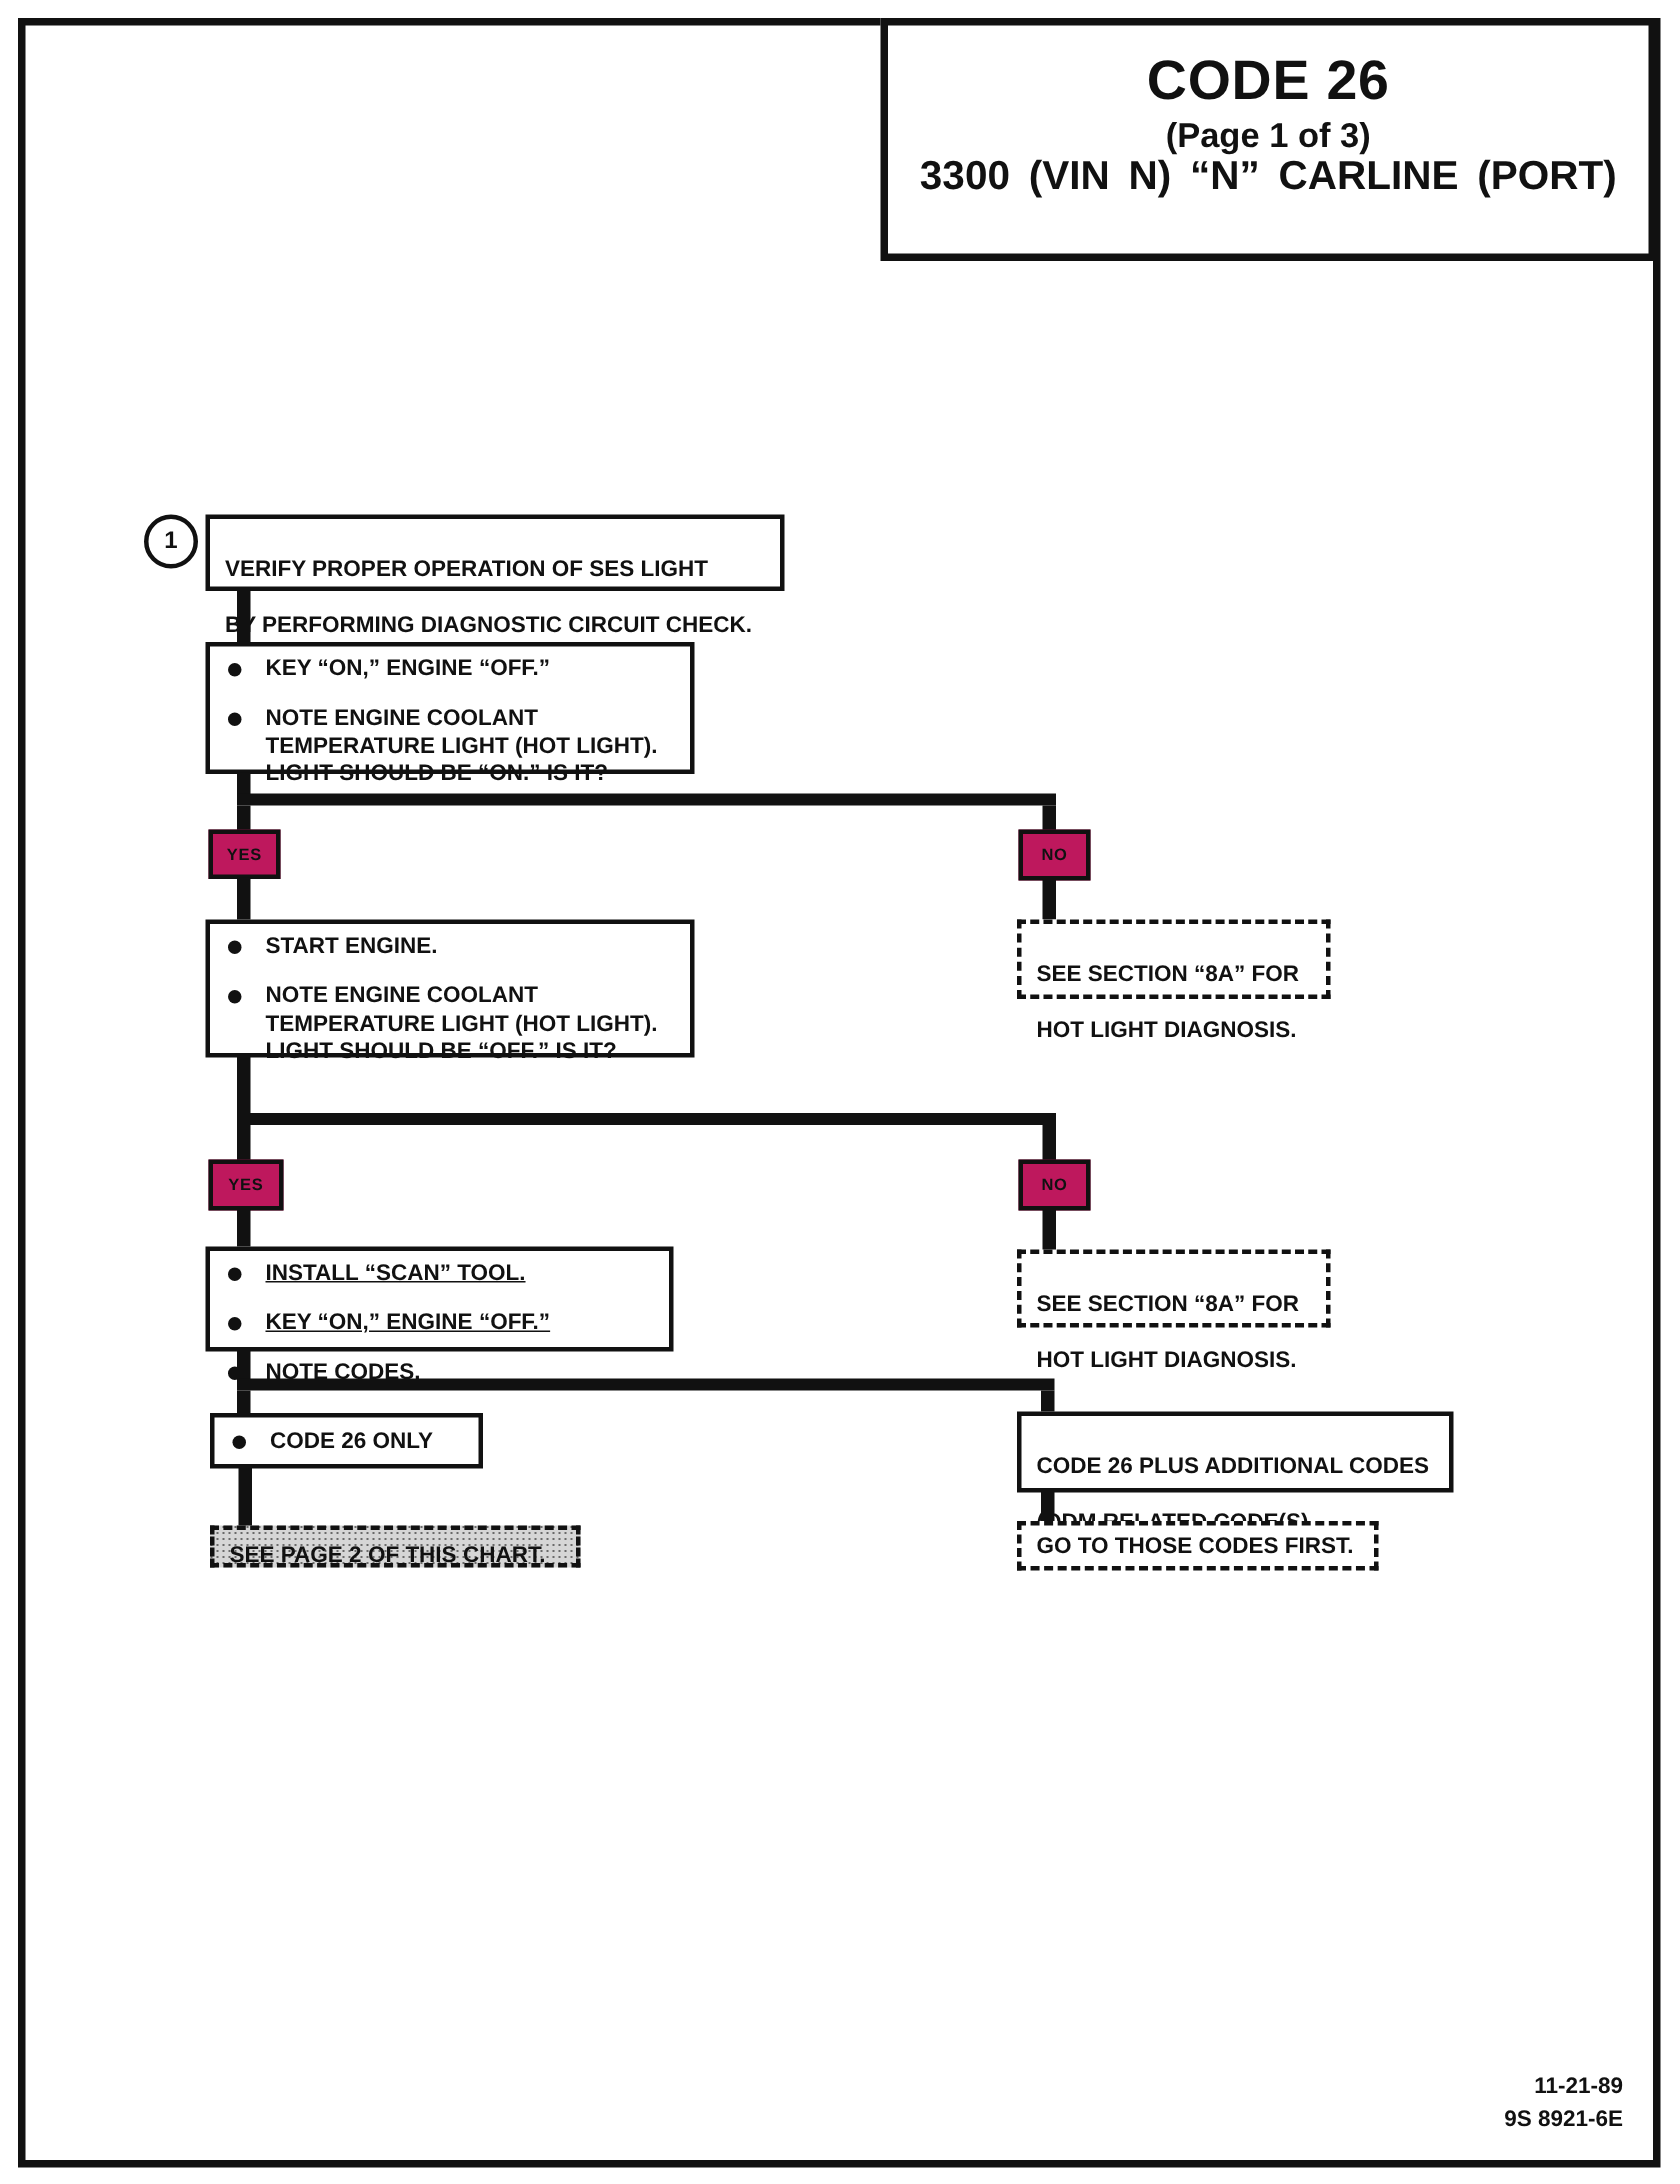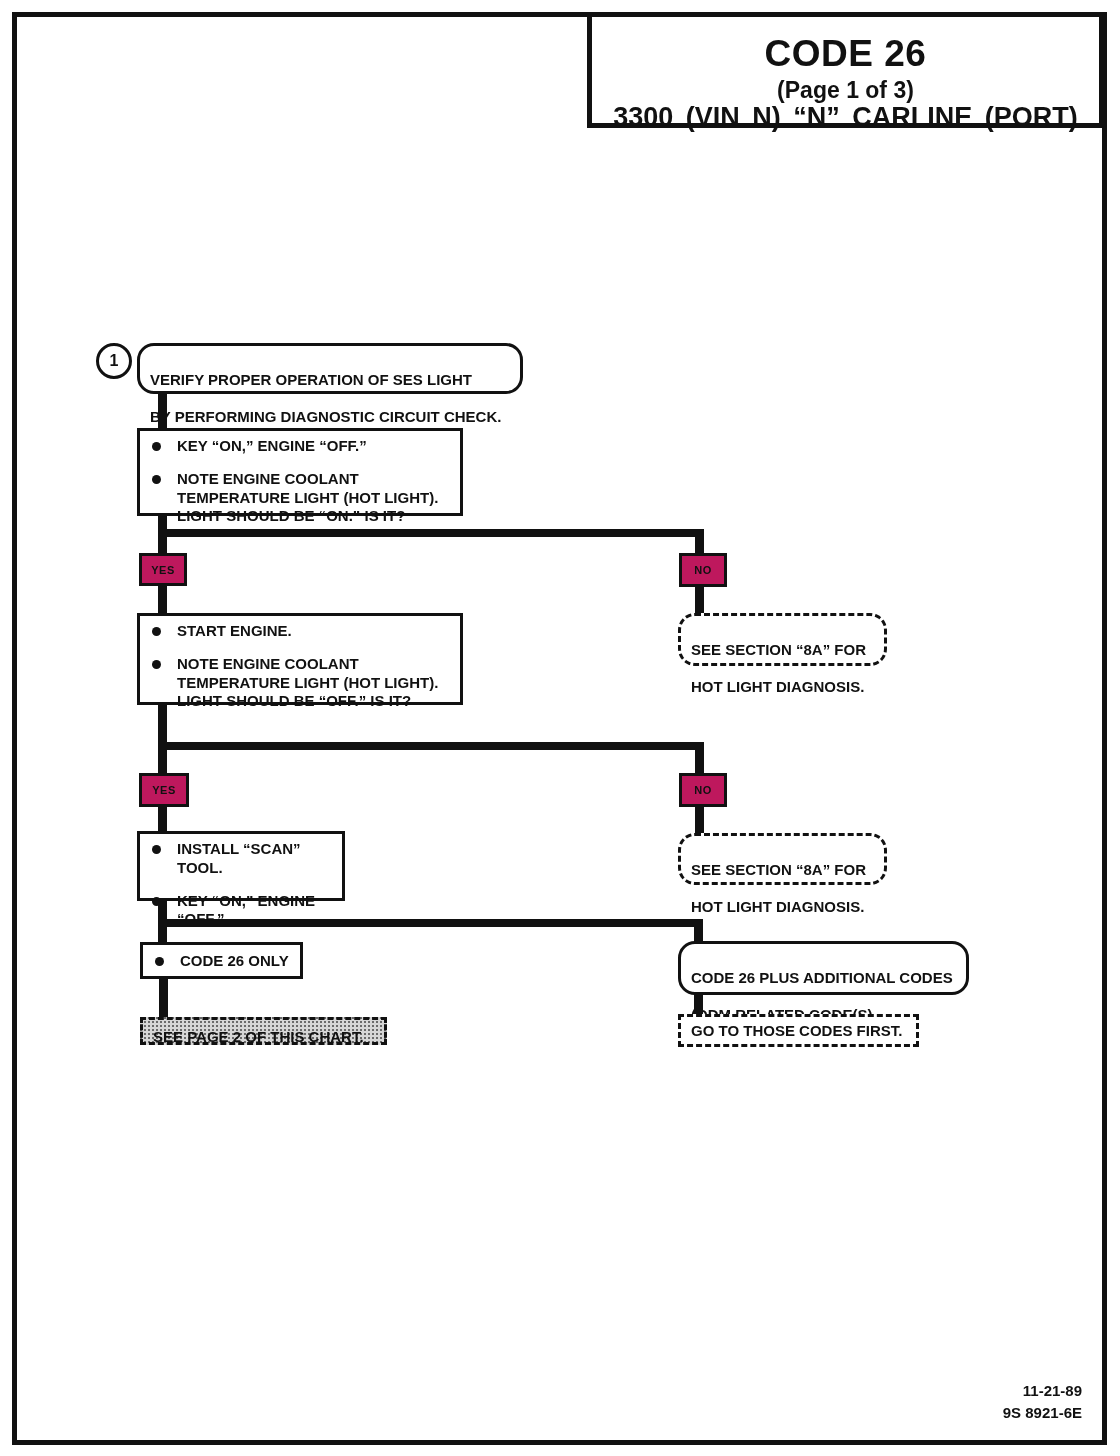--- a/index.html
+++ b/index.html
@@ -6,21 +6,21 @@
   .page{
     position:relative;width:1120px;height:1456px;background:#ffffff;
     font-family:"Liberation Sans",sans-serif;font-weight:bold;color:#111;
     overflow:hidden;
   }
   .border-frame{
     position:absolute;left:12px;top:12px;width:1095px;height:1433px;
     border:5px solid #111;box-sizing:border-box;
   }
   .title-block{
-    position:absolute;left:587px;top:12px;width:517px;height:116px;
+    position:absolute;left:587px;top:12px;width:517px;height:162px;
     border:5px solid #111;box-sizing:border-box;background:#fff;
     text-align:center;padding-top:18px;
   }
   .title-code{font-size:37px;line-height:1.05;letter-spacing:0.5px;}
   .title-page{font-size:23px;line-height:1.1;margin-top:4px;}
   .title-circuit{font-size:27px;line-height:1.1;}
   .title-carline{font-size:27px;line-height:1.1;word-spacing:5px;}
 
   .fc-box{
     position:absolute;box-sizing:border-box;border:3px solid #111;background:#fff;
@@ -43,21 +43,21 @@
     display:flex;align-items:center;justify-content:center;font-size:16px;
   }
   .line{position:absolute;background:#111;}
   .bi{display:flex;align-items:flex-start;}
   .bi + .bi{margin-top:14px;}
   .dot{
     flex:0 0 auto;width:9px;height:9px;border-radius:50%;background:#111;
     margin:5px 16px 0 2px;
   }
   .bt{white-space:pre-line;}
-  .two-line{white-space:pre-line;border-radius:17px;}
+  .two-line{white-space:pre-line;}
   .footer-note{position:absolute;left:127px;top:1401px;font-size:15.5px;}
   .footer-date{position:absolute;right:38px;top:1382px;font-size:15px;text-align:right;}
   .footer-doc{position:absolute;right:38px;top:1404px;font-size:15px;text-align:right;}
 </style>
 </head>
 <body>
 
 <div class="page">
 
   <div class="border-frame"></div>
@@ -123,21 +123,21 @@
   <div class="line" style="left:158px;top:742px;width:546px;height:8px;"></div>
   <div class="line" style="left:158px;top:750px;width:9px;height:24px;"></div>
   <div class="line" style="left:695px;top:750px;width:9px;height:24px;"></div>
 
   <div class="tag" style="left:139px;top:773px;width:50px;height:34px;">YES</div>
   <div class="tag" style="left:679px;top:773px;width:48px;height:34px;">NO</div>
 
   <div class="line" style="left:158px;top:806px;width:9px;height:26px;"></div>
   <div class="line" style="left:695px;top:806px;width:9px;height:28px;"></div>
 
-  <div class="fc-box" style="left:137px;top:831px;width:208px;height:70px;">
+  <div class="fc-box" style="left:137px;top:831px;width:312px;height:70px;text-decoration:underline;">
     <div class="bi">
       <span class="dot"></span>
       <span class="bt">INSTALL “SCAN” TOOL.</span>
     </div>
     <div class="bi">
       <span class="dot"></span>
       <span class="bt">KEY “ON,” ENGINE “OFF.”</span>
     </div>
     <div class="bi">
       <span class="dot"></span>
@@ -148,21 +148,21 @@
   <div class="fc-box dashed two-line" style="left:678px;top:833px;width:209px;height:52px;">
     <span>SEE SECTION “8A” FOR</span><br>
     <span>HOT LIGHT DIAGNOSIS.</span>
   </div>
 
   <div class="line" style="left:158px;top:900px;width:9px;height:20px;"></div>
   <div class="line" style="left:158px;top:919px;width:545px;height:8px;"></div>
   <div class="line" style="left:158px;top:927px;width:9px;height:17px;"></div>
   <div class="line" style="left:694px;top:927px;width:9px;height:15px;"></div>
 
-  <div class="fc-box" style="left:140px;top:942px;width:163px;height:37px;padding-top:7px;">
+  <div class="fc-box" style="left:140px;top:942px;width:182px;height:37px;padding-top:7px;">
     <div class="bi">
       <span class="dot"></span>
       <span class="bt">CODE 26 ONLY</span>
     </div>
   </div>
 
   <div class="fc-box two-line" style="left:678px;top:941px;width:291px;height:54px;">
     <span>CODE 26 PLUS ADDITIONAL CODES</span><br>
     <span>(QDM RELATED CODE(S).</span>
   </div>

